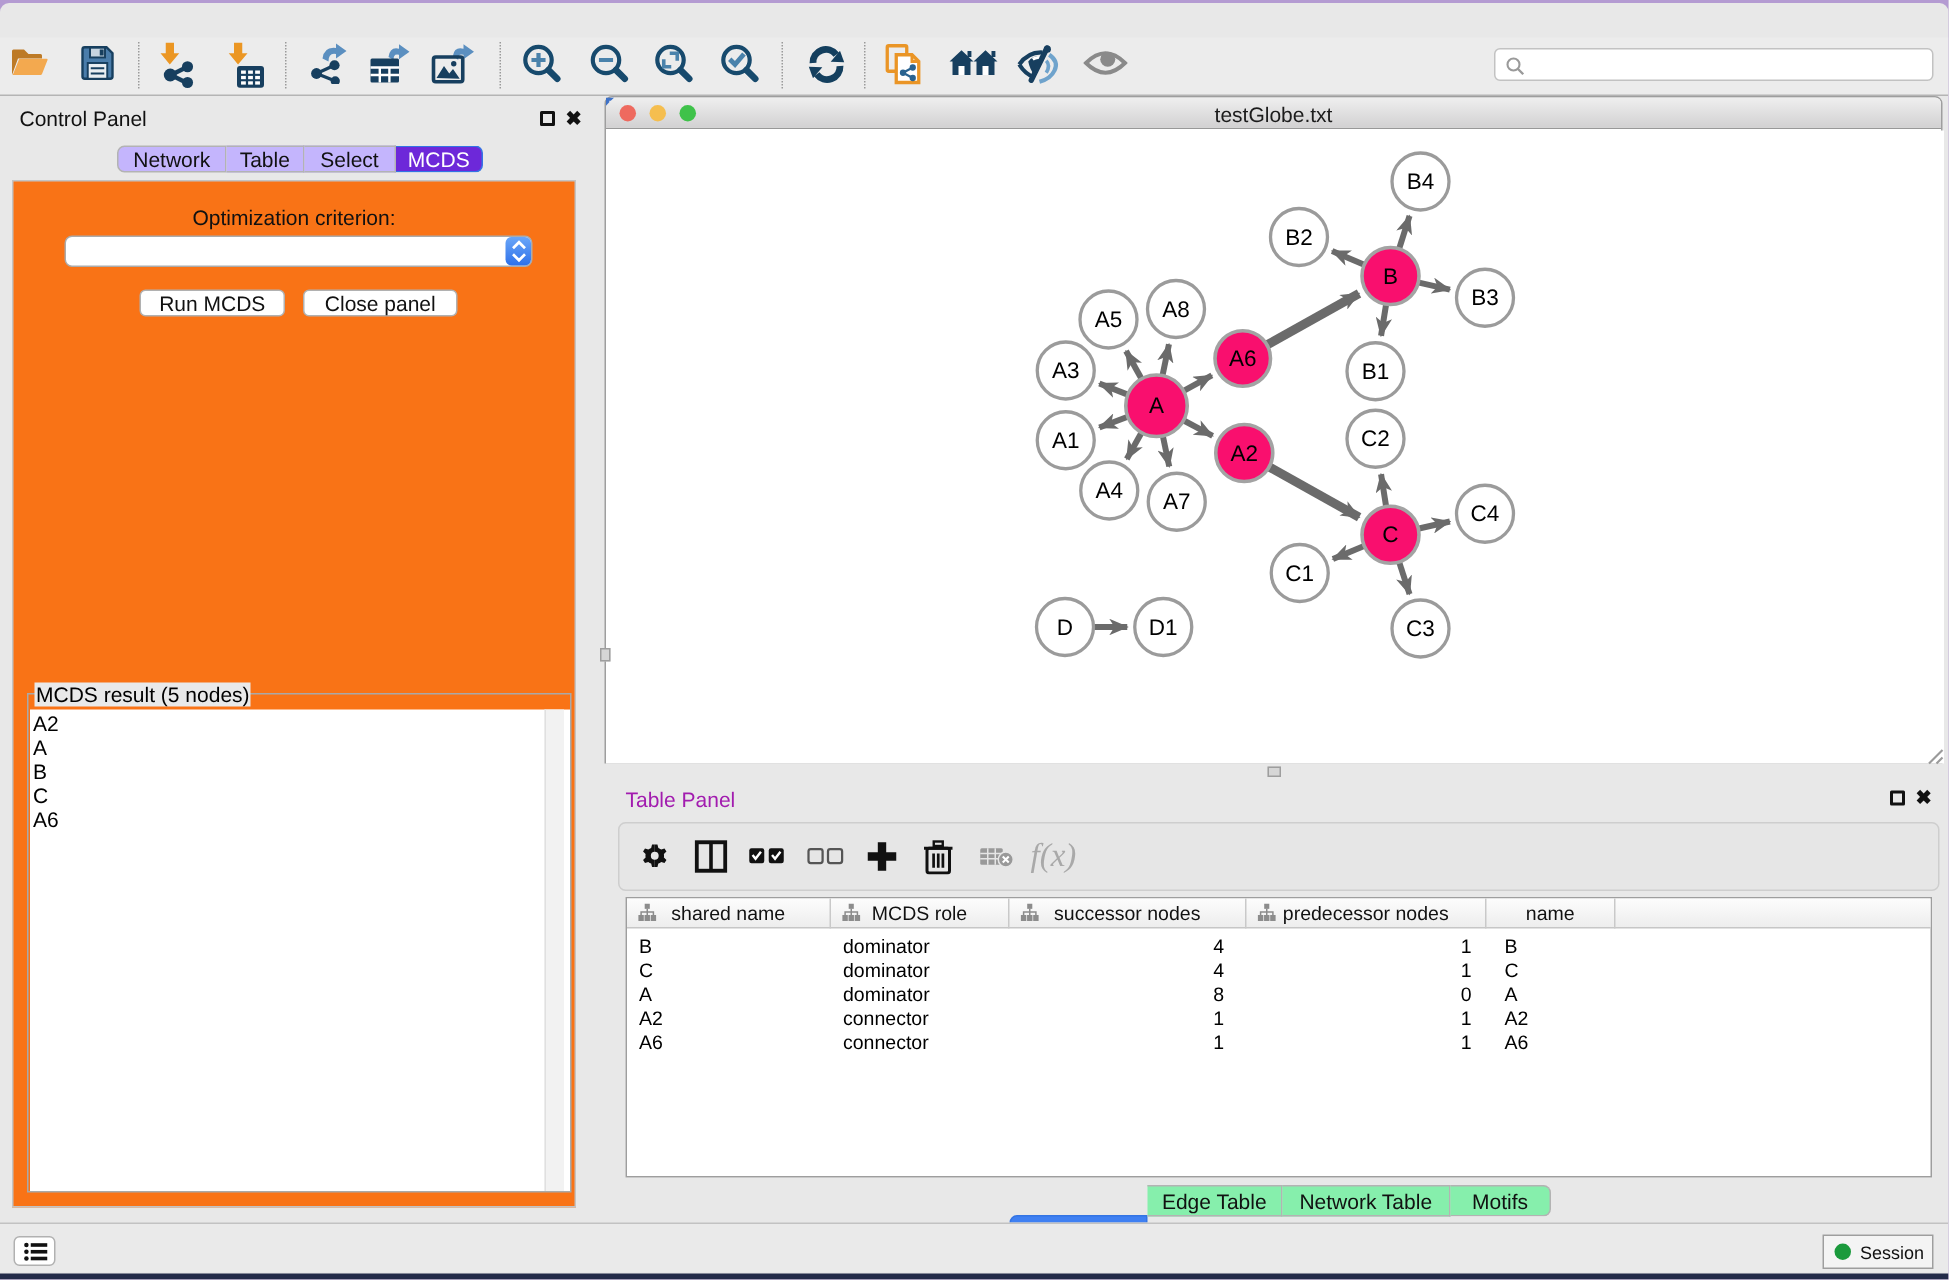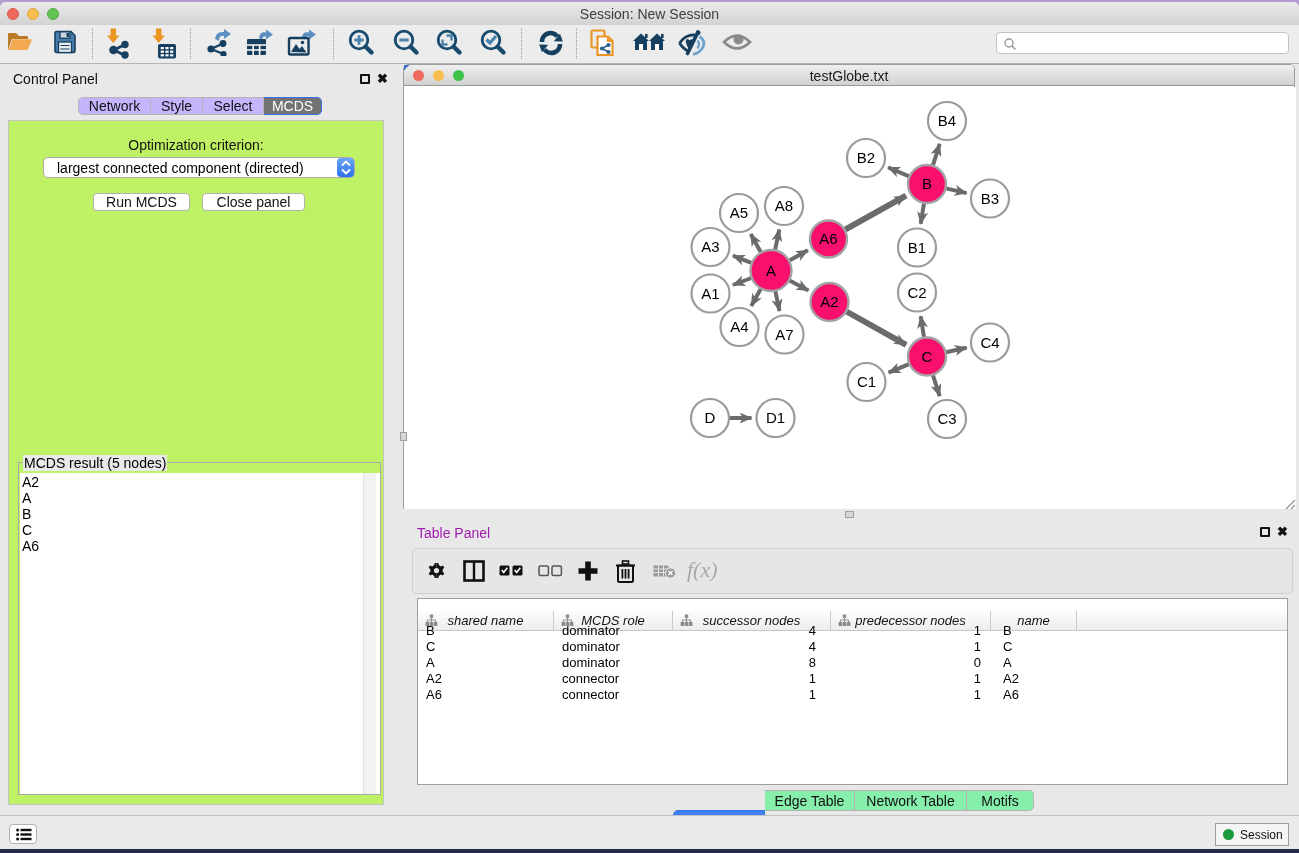--- a/index.html
+++ b/index.html
@@ -15,22 +15,22 @@
 .ticon { position:absolute; top:3px; }
 #search { position:absolute; left:996px; top:7px; width:293px; height:22px; background:#fff; border:1px solid #c2c2c2; border-radius:4px; }
 
 #cpanel { position:absolute; left:0; top:62px; width:391px; height:752px; background:#e8e8e8; }
 #cpanel .hdr { position:absolute; left:13px; top:7px; font-size:14px; color:#111; }
 .winbtn-sq { position:absolute; width:10px; height:10px; border:2px solid #111; border-radius:1px; background:transparent; }
 .winbtn-x { position:absolute; font-size:13px; font-weight:bold; color:#111; line-height:10px; }
 #tabs { position:absolute; left:78px; top:33px; height:18px; display:flex; font-size:14px; }
 #tabs .tab { height:18px; line-height:17px; text-align:center; background:#c4b5fd; border:1px solid #b3b3b3; border-left:none; color:#111; }
 #tabs .tab:first-child { border-left:1px solid #b3b3b3; border-radius:5px 0 0 5px; }
-#tabs .tab.sel { background:#737373; color:#fff; border-color:#3374e4; border-radius:0 5px 5px 0; }
-#cpbox { position:absolute; left:8px; top:56px; width:376px; height:685px; background:#bef264; border:1px solid #c3c3c3; }
+#tabs .tab.sel { background:#6d28d9; color:#fff; border-color:#3374e4; border-radius:0 5px 5px 0; }
+#cpbox { position:absolute; left:8px; top:56px; width:376px; height:685px; background:#f97316; border:1px solid #c3c3c3; }
 #optlabel { position:absolute; left:0; top:16px; width:100%; text-align:center; font-size:14px; color:#111; }
 #dropdown { position:absolute; left:34px; top:36px; width:312px; height:21px; background:#fff; border:1px solid #ababab; border-radius:5px; font-size:14px; line-height:19px; }
 #dropdown .txt { position:absolute; left:13px; top:1px; }
 #dropdown .step { position:absolute; right:0px; top:0px; width:17px; height:19px; background:linear-gradient(#6aa6f8,#2e71ea); border-radius:4px; }
 .btn { position:absolute; height:20px; background:#fff; border:1px solid #b1b1b1; border-radius:4px; font-size:14px; text-align:center; line-height:18px; color:#111; }
 #fieldset { position:absolute; left:9px; top:341px; width:363px; height:333px; border:1px solid #a9a9a9; }
 #fieldset .leg { position:absolute; left:4px; top:-8px; background:#e9e9e9; padding:0 1px; font-size:14px; }
 #fieldset .list { position:absolute; left:1px; top:10px; width:360px; height:321px; background:#fff; font-size:14px; line-height:16px; padding:1px 0 0 2px; }
 #fieldset .sbar { position:absolute; right:4px; top:10px; width:13px; height:321px; background:#f2f2f2; border-left:1px solid #e0e0e0; }
 
@@ -40,41 +40,35 @@
 
 #netwin { position:absolute; left:403px; top:62px; width:892px; height:445px; border:1px solid #9e9e9e; border-radius:5px 5px 0 0; background:#fff; }
 #nettitle { position:absolute; left:0; top:0; width:100%; height:21px; background:linear-gradient(#efefef,#d2d1d2); border-bottom:1px solid #989898; border-radius:4px 4px 0 0; }
 #nettitle .t { position:absolute; top:3px; width:100%; text-align:center; font-size:14px; color:#1c1c1c; }
 .tl2 { position:absolute; top:5px; width:11px; height:11px; border-radius:50%; }
 
 #tpanel { position:absolute; left:391px; top:518px; width:908px; height:295px; background:#e8e8e8; }
 #tpanel .hdr { position:absolute; left:26px; top:5px; font-size:14px; color:#a21caf; }
 #ttoolbar { position:absolute; left:21px; top:28px; width:881px; height:46px; background:#e6e6e6; border:1px solid #cecece; border-radius:5px; }
 #ttable { position:absolute; left:26px; top:78px; width:871px; height:187px; background:#fff; border:1px solid #9e9e9e; font-size:13px; }
-#thead { position:absolute; left:0; top:12px; width:100%; height:20px; background:linear-gradient(#fdfdfd,#ededed); border-bottom:1px solid #c6c6c6;font-style:italic; }
+#thead { position:absolute; left:0; top:0; width:100%; height:20px; background:linear-gradient(#fdfdfd,#ededed); border-bottom:1px solid #c6c6c6; }
 #thead .hc { position:absolute; top:0; height:20px; border-right:1px solid #c9c9c9; text-align:center; line-height:19px; color:#111; }
 #thead .hc svg.treeic { position:absolute; left:7px; top:3px; }
 .treeic { display:inline-block; vertical-align:-1px; }
 #tbody { position:absolute; left:0; top:21px; width:100%; }
 #tbody .r { position:absolute; height:16px; line-height:16px; color:#000; }
 #ttabs { position:absolute; left:282px; top:270px; height:21px; display:flex; font-size:14px; }
 #ttabs .tab { height:21px; line-height:20px; text-align:center; background:#86efac; border:1px solid #b3b3b3; border-left:none; color:#111; }
 #ttabs .tab.sel { background:#3f80f2; color:#fff; border-color:#3374e4; border-radius:5px 0 0 5px; border-left:1px solid #3374e4; }
 #ttabs .tab:last-child { border-radius:0 5px 5px 0; }
 text { font-family:"Liberation Sans", sans-serif; }
 </style>
 </head>
 <body>
 <div id="app">
-  <div id="titlebar">
-    <div class="tl" style="left:7px; background:#ee6a5f; border:1px solid #da5a50;"></div>
-    <div class="tl" style="left:27px; background:#f5be4f; border:1px solid #dfa73d;"></div>
-    <div class="tl" style="left:47px; background:#61c454; border:1px solid #51a73f;"></div>
-    <div class="t">Session: New Session</div>
-  </div>
   <div id="toolbar">
     <svg class="ticon" style="left:6px;" width="28" height="28" viewBox="0 0 28 28">
         <path d="M2,22 L2,6 Q2,5 3,5 L10,5 L13,8 L21,8 Q22,8 22,9 L22,11 L6,11 Z" fill="#bd7a26"></path>
         <path d="M2.5,22 L6.5,12 Q6.7,11.2 7.5,11.2 L25,11.2 Q26,11.2 25.7,12 L22,21.3 Q21.7,22 21,22 Z" fill="#f3a94f"></path>
       </svg>
     <svg class="ticon" style="left:51px;" width="28" height="28" viewBox="0 0 28 28">
         <path d="M4,5 Q4,3.5 5.5,3.5 L20,3.5 L24,7.5 L24,23 Q24,24.5 22.5,24.5 L5.5,24.5 Q4,24.5 4,23 Z" fill="#4a7dab"></path>
         <path d="M4,5 Q4,3.5 5.5,3.5 L20,3.5 L24,7.5 L24,23 Q24,24.5 22.5,24.5 L5.5,24.5 Q4,24.5 4,23 Z" fill="none" stroke="#173f5f" stroke-width="1.6"></path>
         <rect x="9" y="3.8" width="10" height="6.5" fill="#c6d4e0" stroke="#173f5f" stroke-width="1.3"></rect>
         <rect x="15.5" y="5" width="2.6" height="4" fill="#173f5f"></rect>
@@ -218,28 +212,27 @@
           <line x1="9" y1="9" x2="12.5" y2="12.5" stroke="#9a9a9a" stroke-width="1.6"></line>
         </svg>
       </div>
   </div>
   <div id="cpanel">
     <div class="hdr">Control Panel</div>
     <div class="winbtn-sq" style="left:360px; top:10px;"></div>
     <div class="winbtn-x" style="left:377px; top:10px;">✖</div>
     <div id="tabs">
       <div class="tab" style="width:73px;">Network</div>
-      <div class="tab" style="width:52px;">Style</div>
+      <div class="tab" style="width:52px;">Table</div>
       <div class="tab" style="width:61px;">Select</div>
       <div class="tab sel" style="width:58px;">MCDS</div>
     </div>
     <div id="cpbox">
       <div id="optlabel">Optimization criterion:</div>
       <div id="dropdown">
-          <span class="txt">largest connected component (directed)</span>
           <span class="step">
             <svg style="position:absolute;left:2.5px;top:2px;" width="12" height="15" viewBox="0 0 12 15">
               <path d="M2,5.5 L6,1.5 L10,5.5" fill="none" stroke="#fff" stroke-width="1.8"></path>
               <path d="M2,9.5 L6,13.5 L10,9.5" fill="none" stroke="#fff" stroke-width="1.8"></path>
             </svg>
           </span>
         </div>
       <div class="btn" style="left:84px; top:72px; width:97px; height:18px; line-height:16px;">Run MCDS</div>
       <div class="btn" style="left:193px; top:72px; width:103px; height:18px; line-height:16px;">Close panel</div>
       <div id="fieldset">

